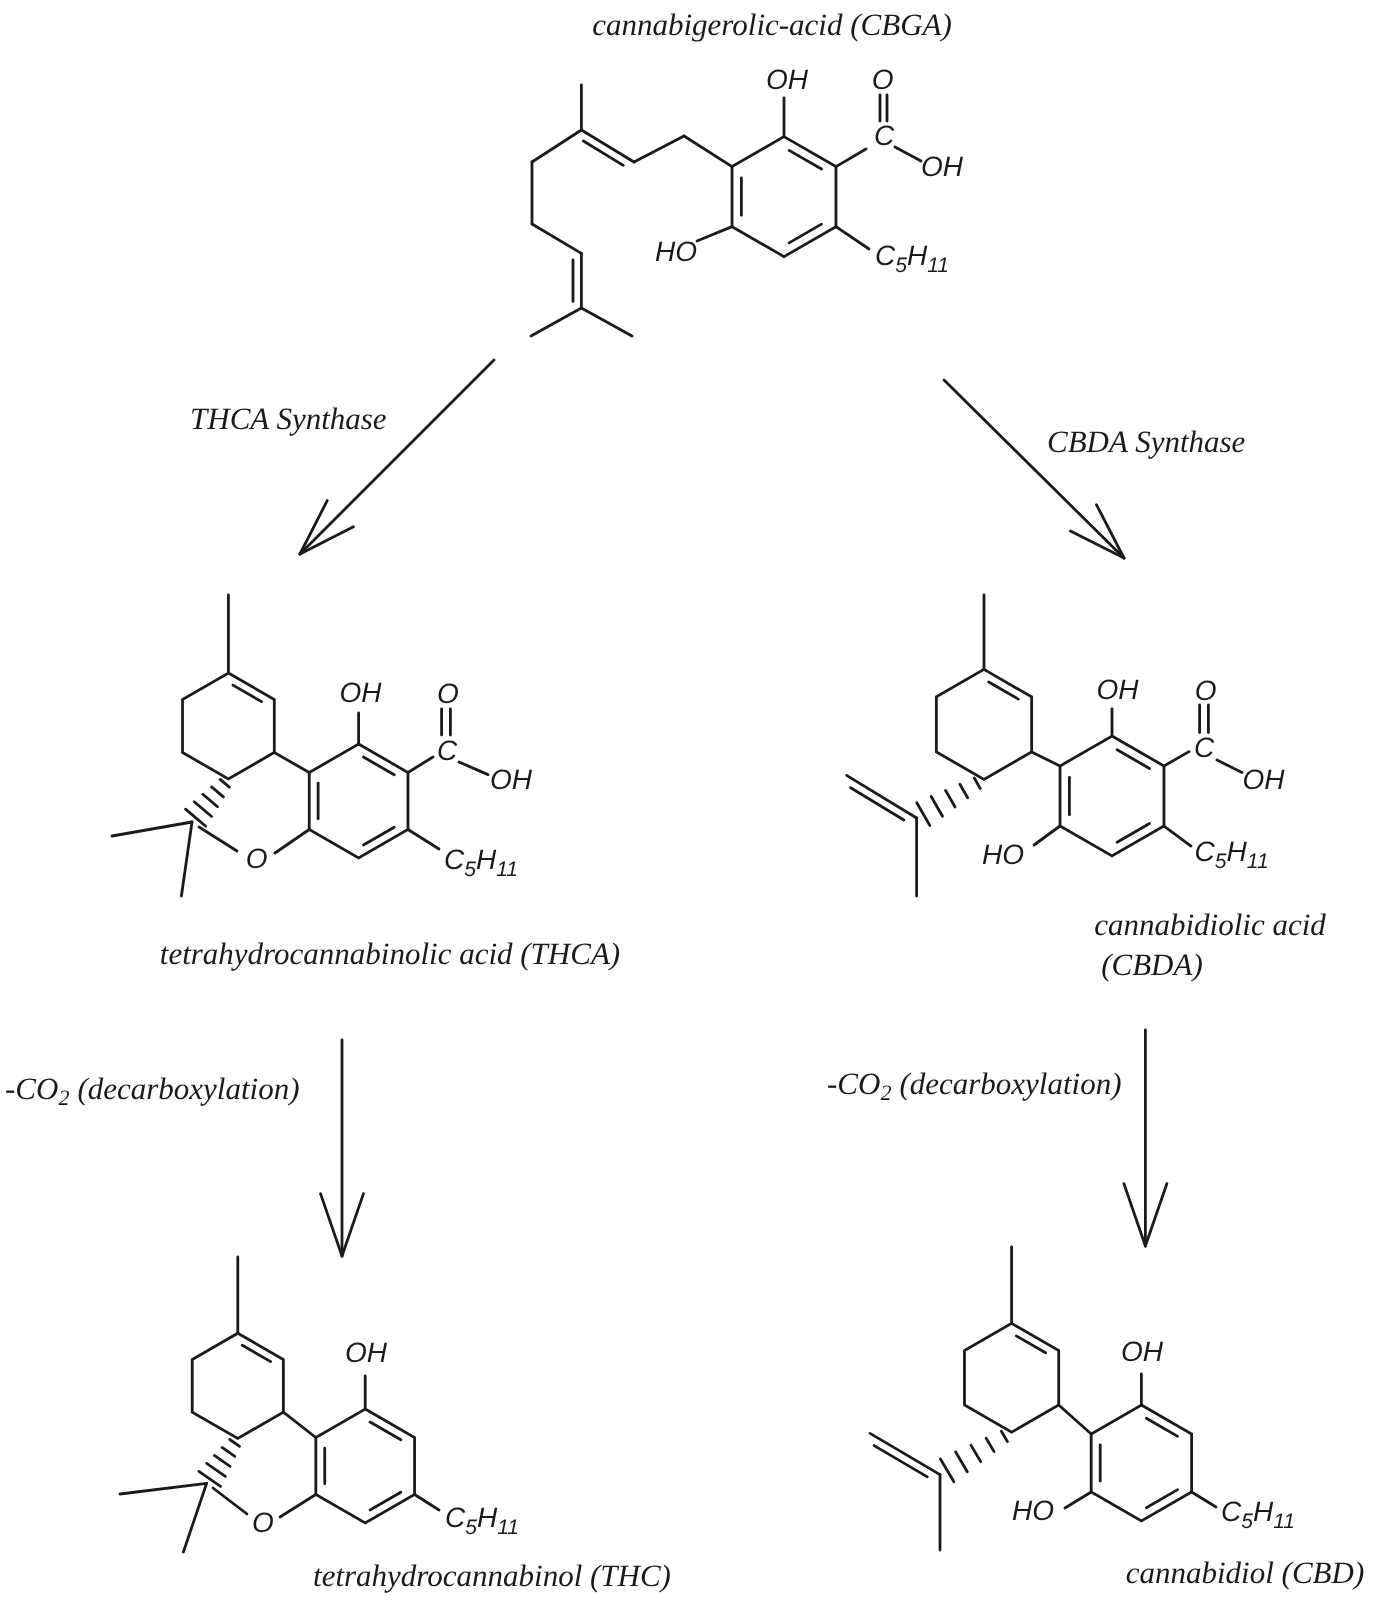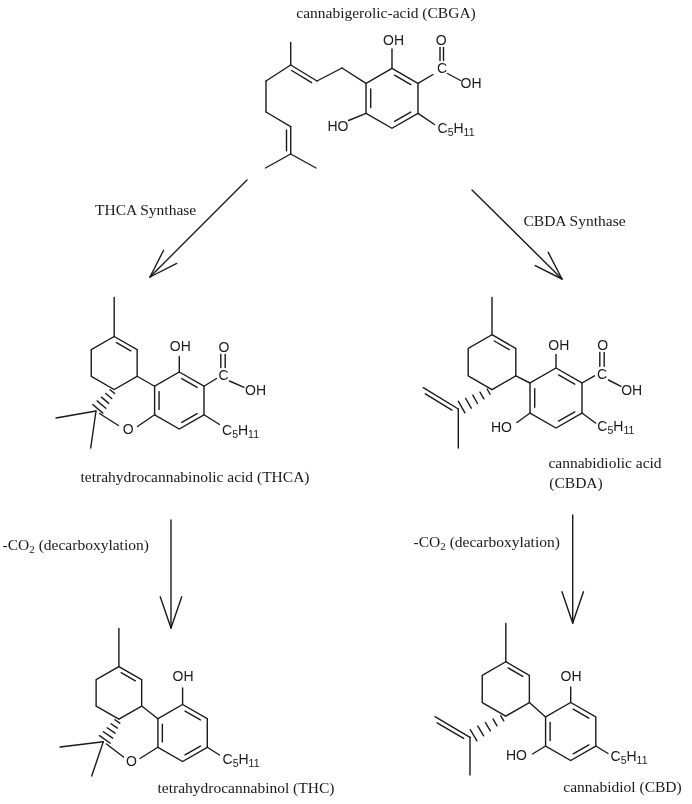--- a/index.html
+++ b/index.html
@@ -1,16 +1,16 @@
 <!DOCTYPE html>
 <html><head>
 <meta charset="utf-8">
 <style>
   html,body{margin:0;padding:0;background:#ffffff;}
-  .canvas{position:relative;width:692px;height:804px;background:#fff;overflow:hidden;}
+  .canvas{position:relative;width:692px;height:804px;background:#fff;overflow:hidden;font-style:italic;}
   svg{display:block;}
   svg line, svg path{stroke:#1a1a1a;stroke-width:1.4;fill:none;stroke-linecap:round;}
   .atom{font-family:"Liberation Sans","DejaVu Sans",sans-serif;font-size:14px;fill:#1a1a1a;}
   .sub{font-size:10.5px;}
   .name{font-family:"Liberation Serif","DejaVu Serif",serif;font-size:15.5px;fill:#1a1a1a;}
   .namesub{font-size:11px;}
 </style>
 </head>
 <body>
 

